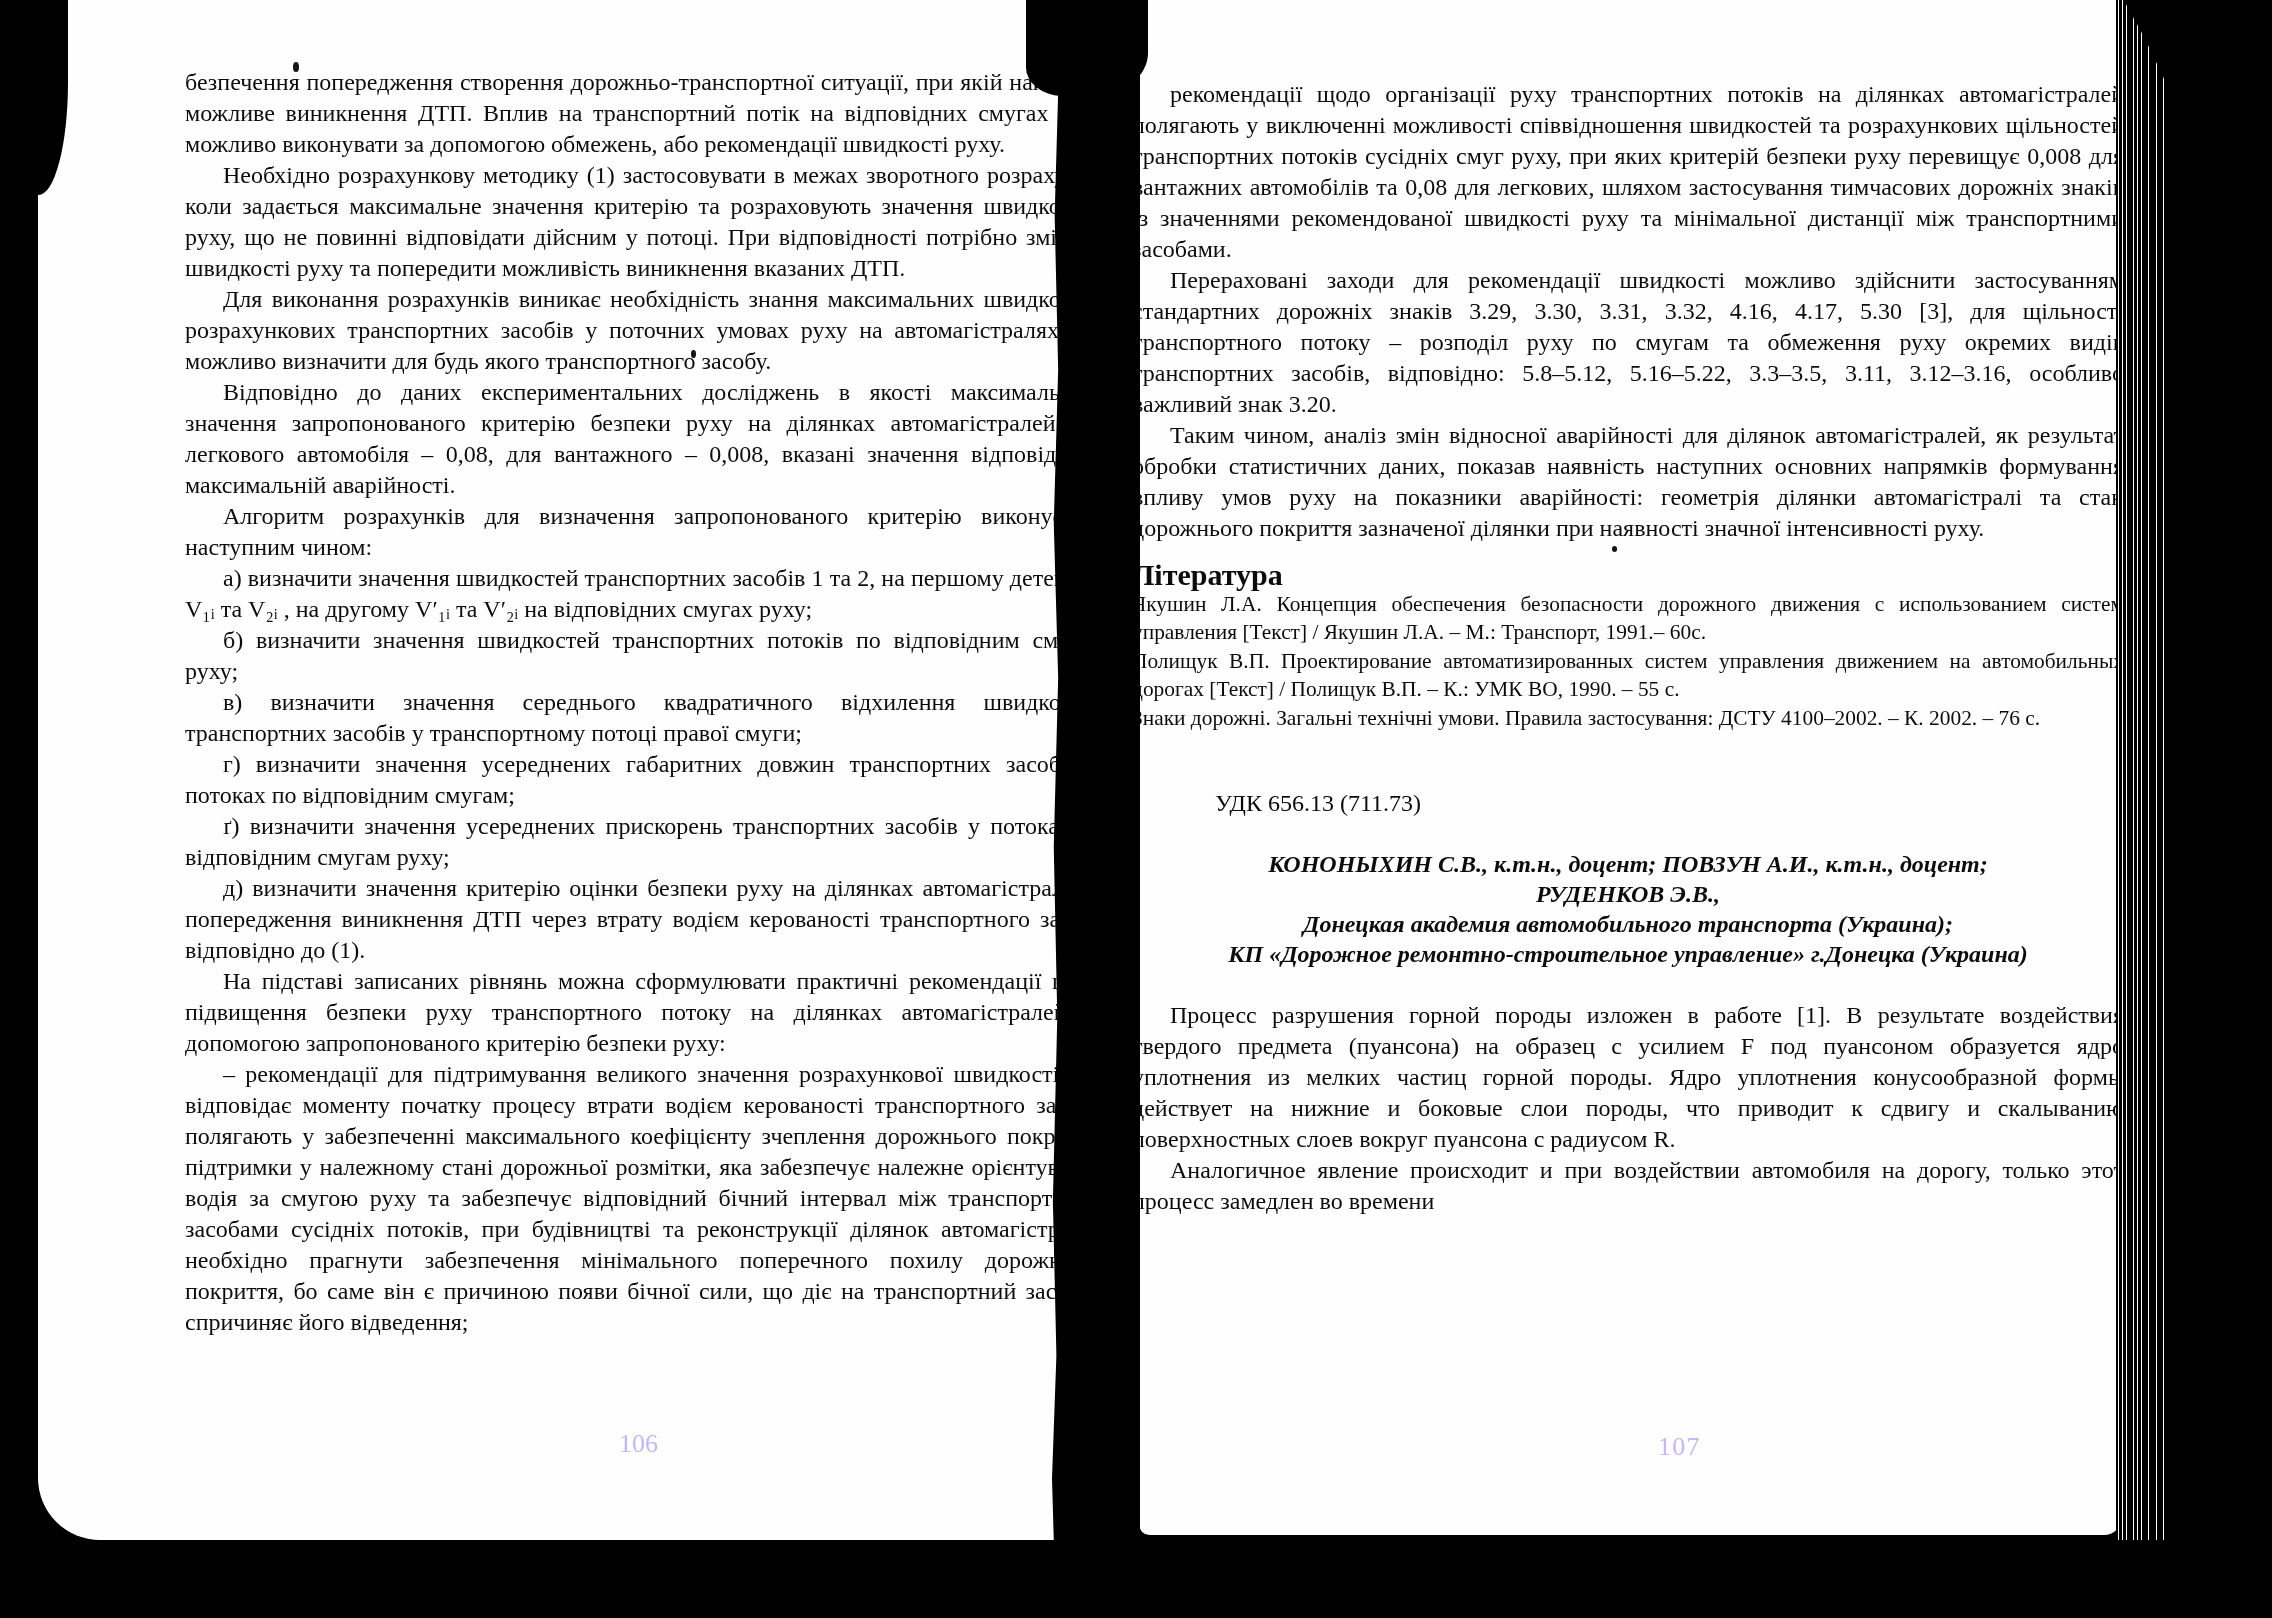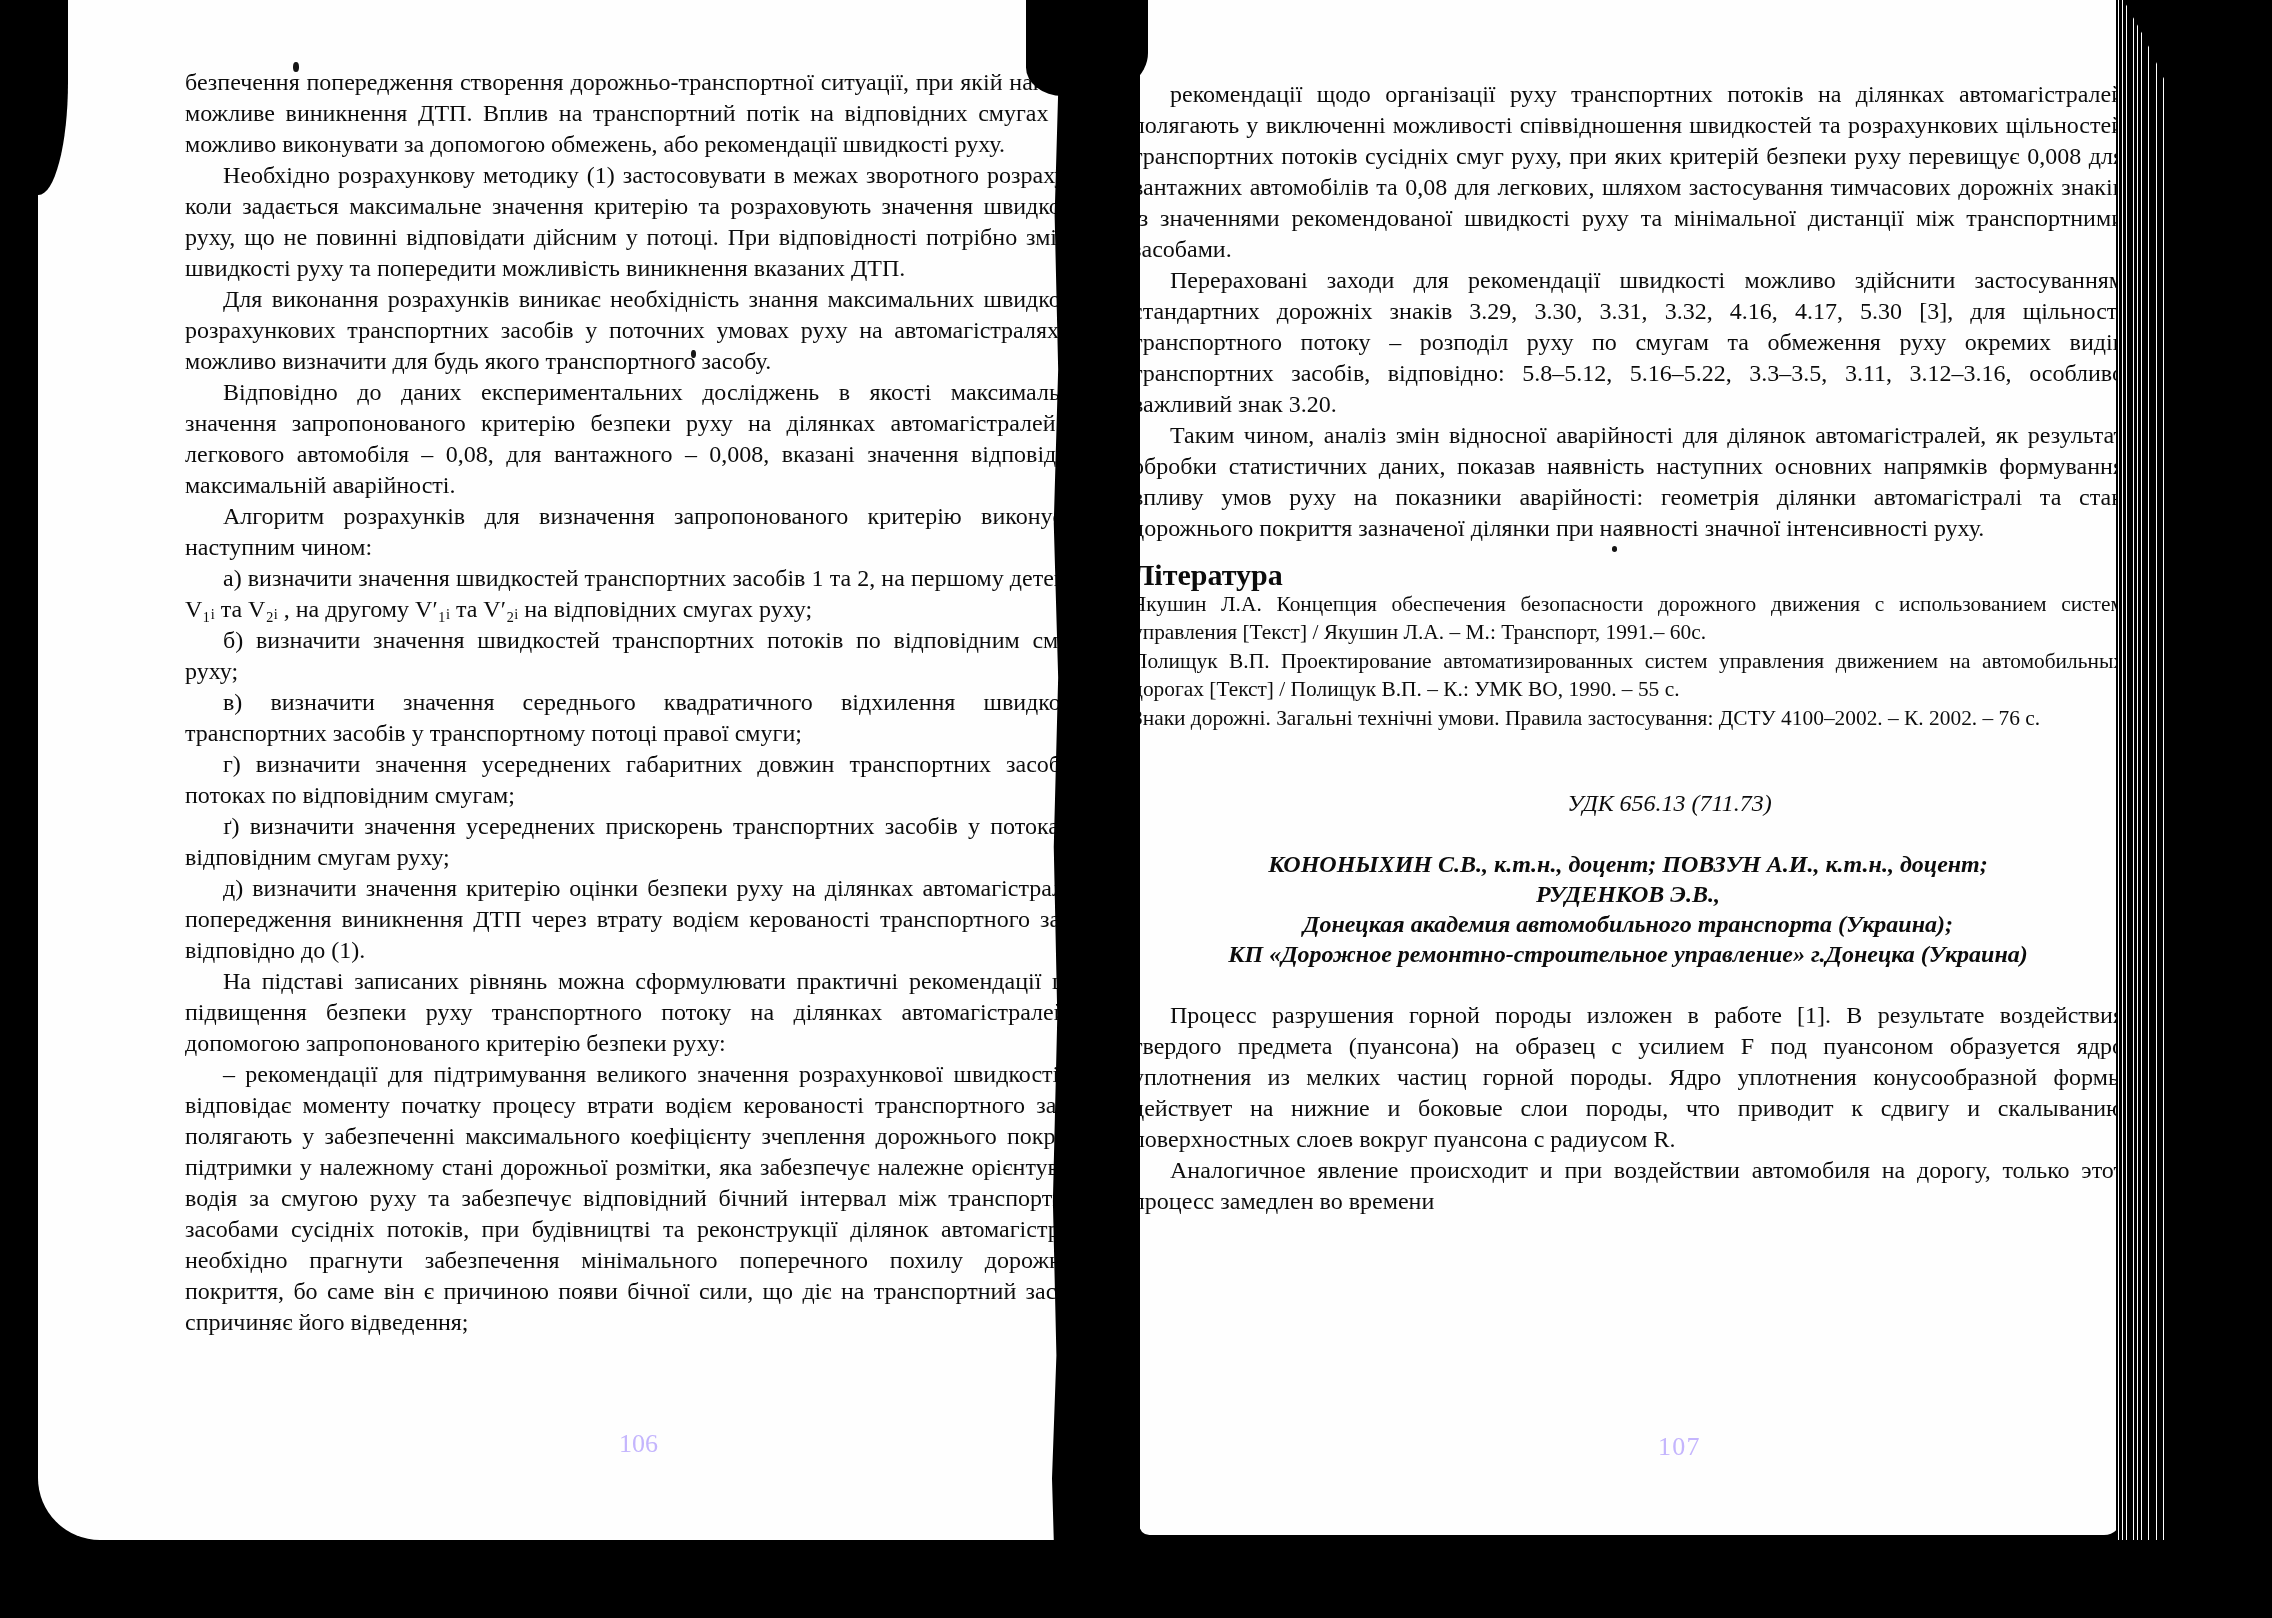--- a/index.html
+++ b/index.html
@@ -38,21 +38,21 @@
   #left-text p:first-child { margin-top: 67px; }
   #right-text .p-first { margin-top: 79px; }
 
   .lit-heading {
     font-weight: bold; font-size: 30px; line-height: 28.5px;
     margin-top: 17px !important;
     text-align: left;
   }
   .ref { font-size: 21.4px; line-height: 28.5px; }
 
-  .udc { margin-top: 56px !important; padding-left: 83px; text-align: center; font-style: italic; }
+  .udc { margin-top: 56px !important; padding-left: 83px; text-align: left; }
 
   .authors {
     text-align: center; font-weight: bold; font-style: italic;
     font-size: 24px; line-height: 30px;
   }
   .authors-block { margin-top: 30px !important; }
 
   .article-title {
     text-align: center; font-weight: bold;
     font-size: 26px; line-height: 29.5px;

